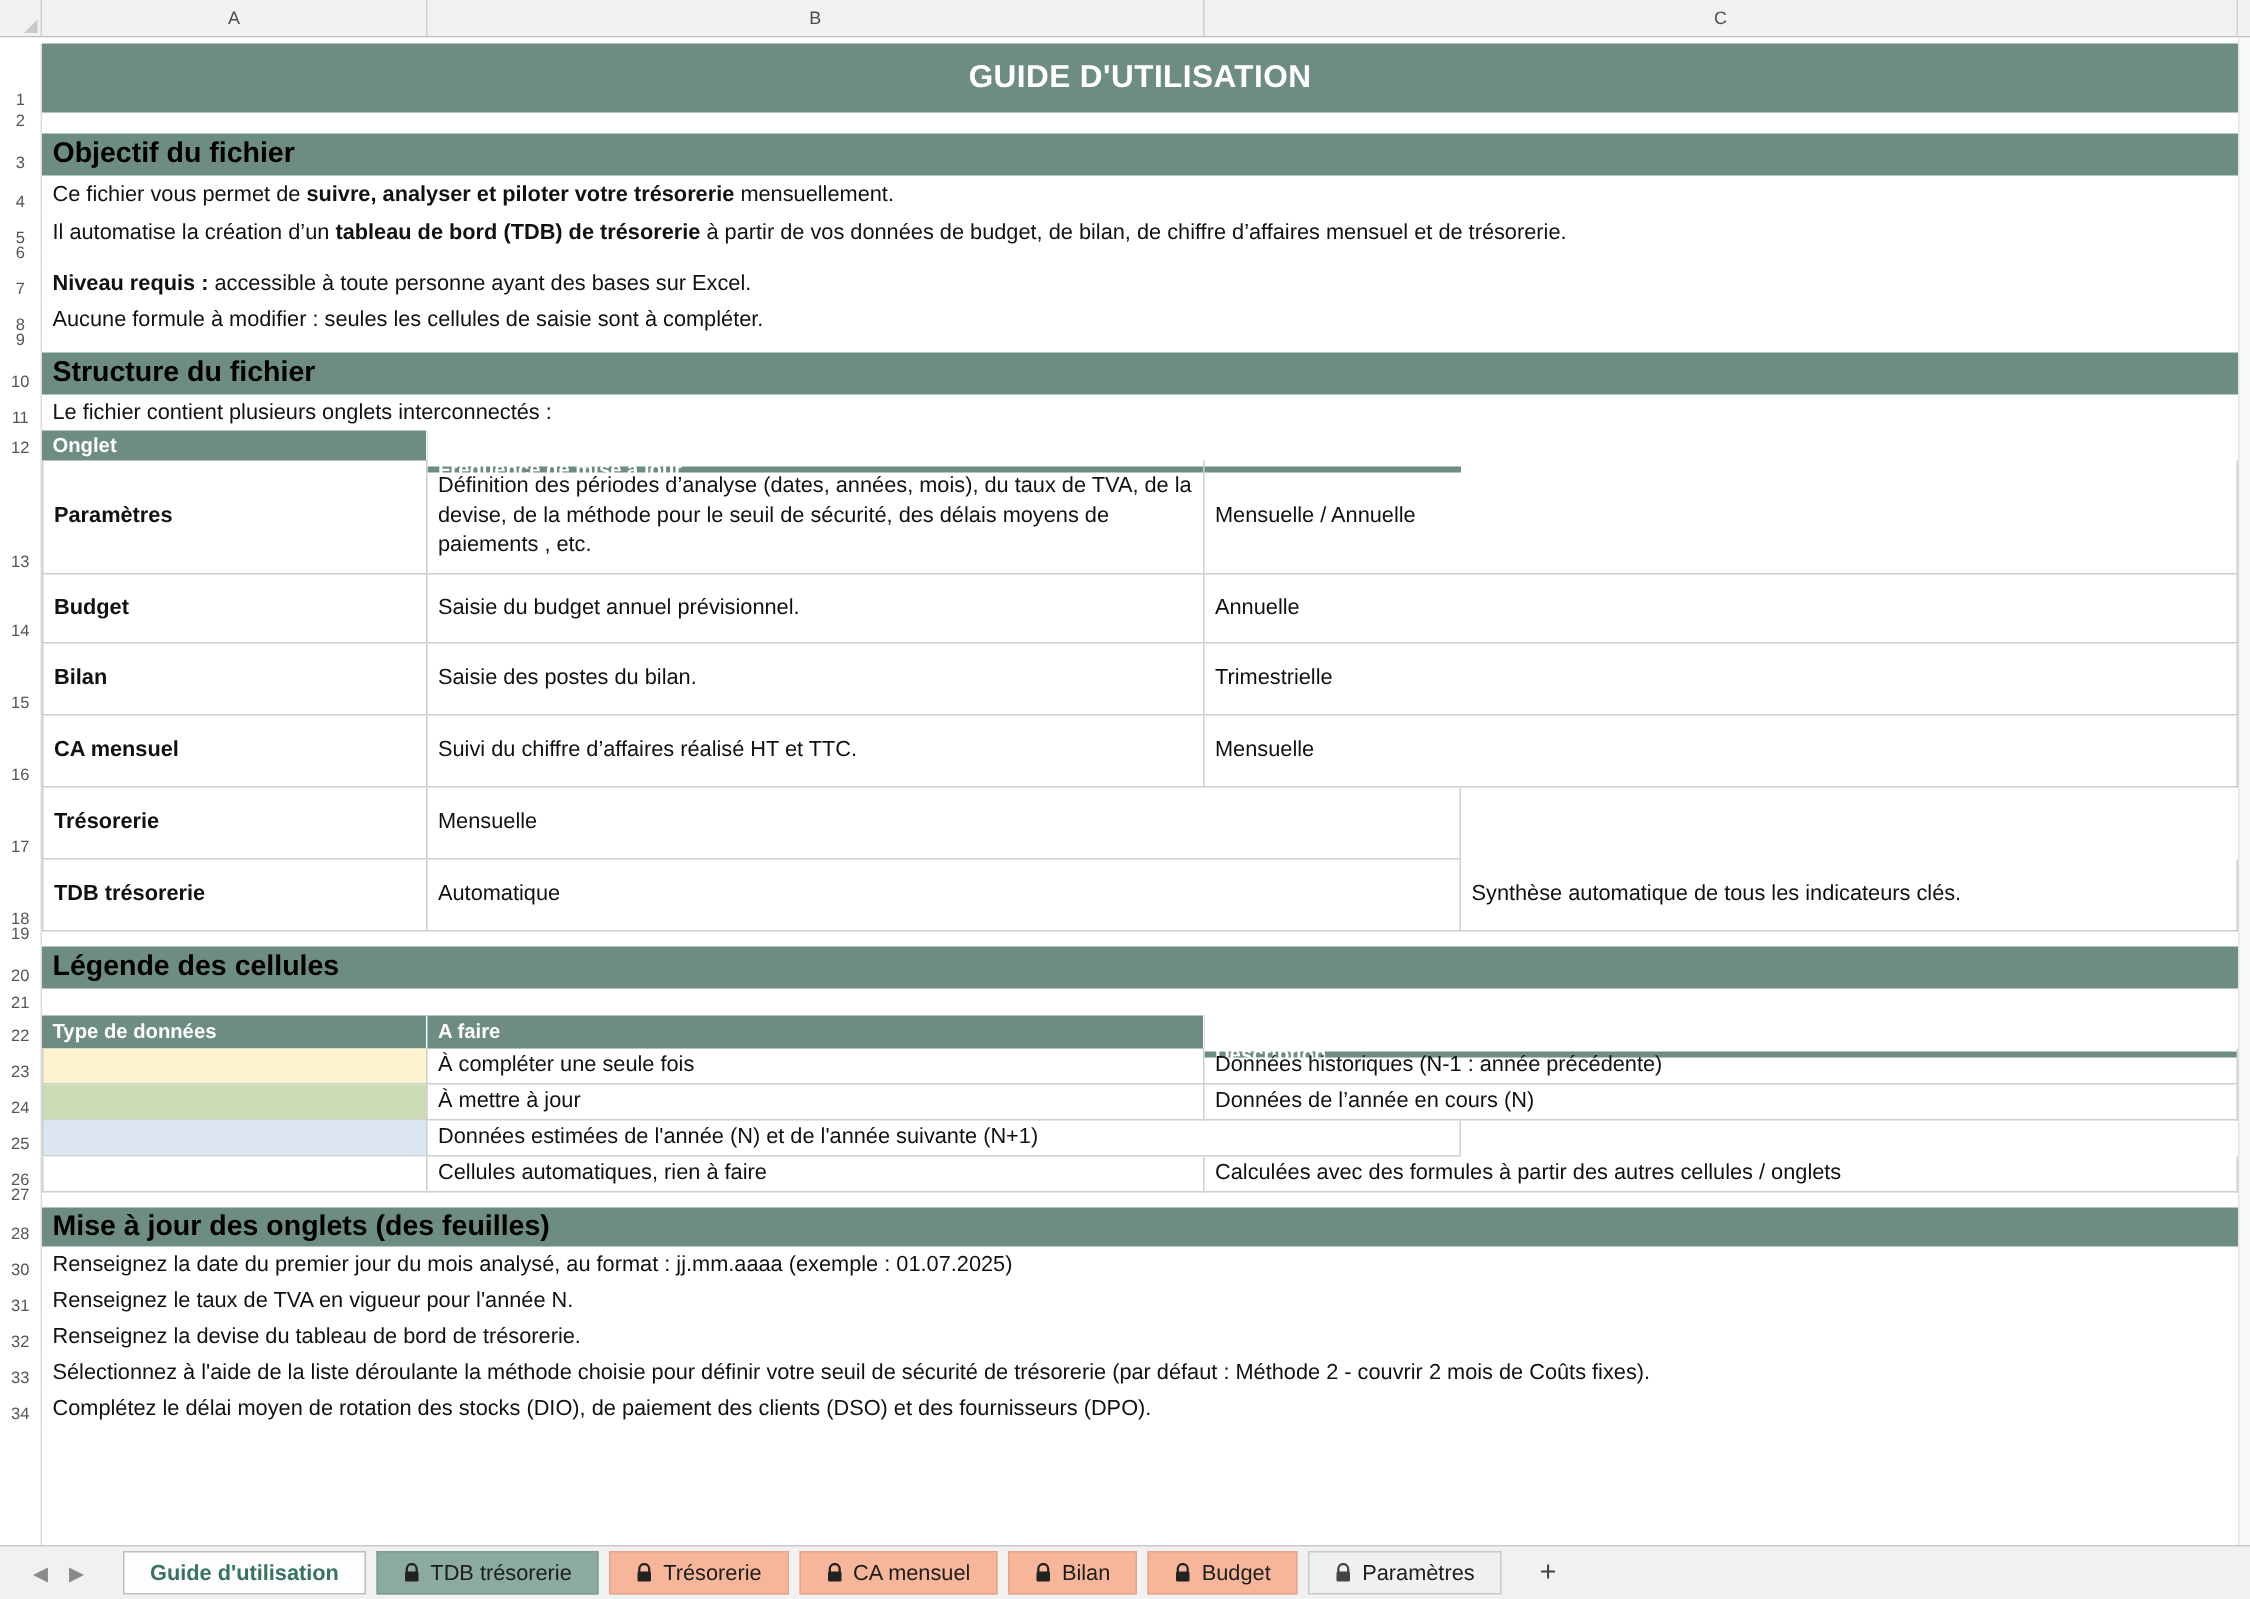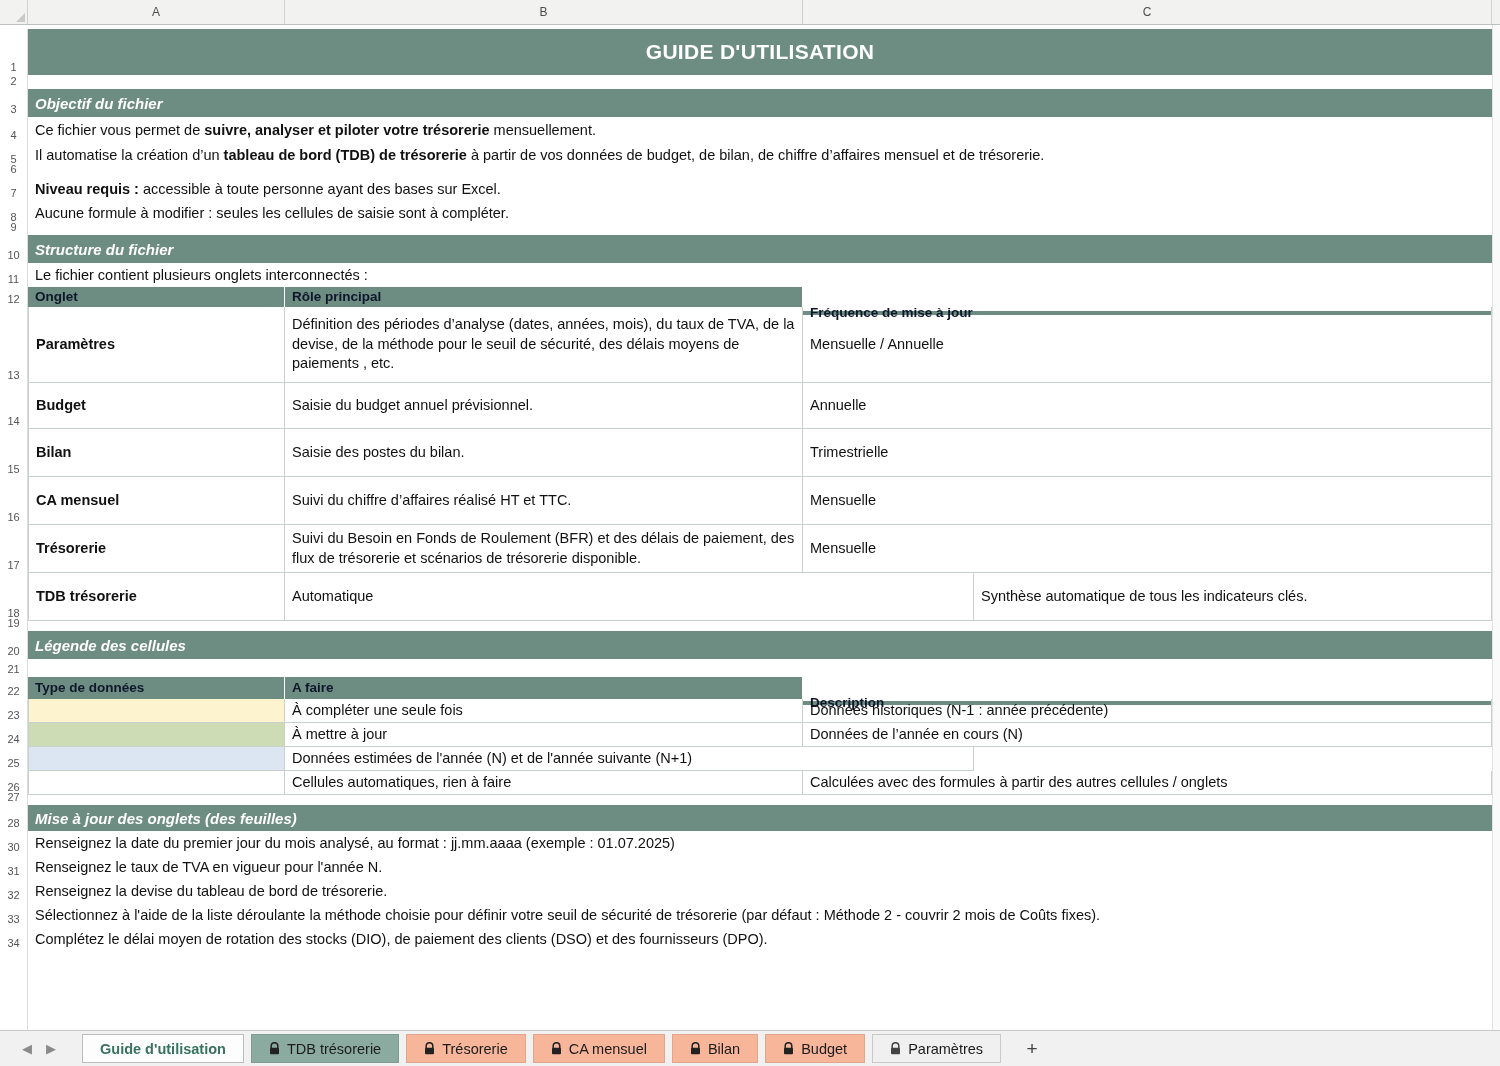--- a/index.html
+++ b/index.html
@@ -14,30 +14,30 @@
   .colA-w { width:257px; } .colB-w { width:518px; } .colC-w { width:689px; }
 
   
   .sheet { position:absolute; top:25px; left:0; right:8px; bottom:36px; display:flex; flex-direction:column; background:#fff; padding-top:4px; }
   .srow { display:flex; flex:0 0 auto; }
   .gutter { flex:0 0 28px; display:flex; align-items:flex-end; justify-content:center; font-size:11px; color:#555; border-right:1px solid #dcdcdc; padding-bottom:2px; }
   .cells { flex:1 1 auto; position:relative; }
   .filler { flex:1 1 auto; }
 
   .banner { height:100%; background:#6d8c82; color:#fff; font-weight:bold; font-size:21px; display:flex; align-items:center; justify-content:center; letter-spacing:.3px; }
-  .sechdr { height:100%; background:#6d8c82; color:#ffffff; font-weight:bold; font-size:15px; display:flex; align-items:center; padding-left:7px;font-style:italic; }
+  .sechdr { height:100%; background:#6d8c82; color:#000000; font-weight:bold; font-size:19px; display:flex; align-items:center; padding-left:7px; }
   .sechdr.indent { margin-left:10px; padding-left:12px; }
   .textrow { height:100%; display:flex; align-items:center; padding-left:7px; font-size:14.5px; color:#111; white-space:pre; }
   .textrow b { font-weight:bold; }
 
   
   .trow { display:flex; height:100%; }
   .tcell { display:flex; align-items:center; padding:2px 7px; font-size:14.5px; color:#111; line-height:1.35; border-right:1px solid #c8d1cc; border-bottom:1px solid #c8d1cc; }
   .tcell.first { border-left:1px solid #c8d1cc; }
-  .thead .tcell { background:#6d8c82; color:#0f172a; font-weight:bold; font-size:13.5px; border-right:1px solid #ffffff; border-bottom:none; border-left:none; }
+  .thead .tcell { background:#6d8c82; color:#ffffff; font-weight:bold; font-size:13.5px; border-right:1px solid #ffffff; border-bottom:none; border-left:none; }
   .thead .tcell:last-child { border-right:none;margin-top:24px; }
   .cA { width:257px; flex:0 0 257px; } .cB { width:518px; flex:0 0 518px; } .cC { width:689px; flex:0 0 689px; }
   .bold { font-weight:bold; }
 
   
   .rightstrip { position:absolute; top:25px; right:0; width:8px; bottom:36px; background:#fafafa; border-left:1px solid #e3e3e3; }
 
   
   .tabbar { position:absolute; left:0; right:0; bottom:0; height:36px; background:#f1f1f1; border-top:1px solid #c9c9c9; display:flex; align-items:center; padding-left:22px; }
   .navarrow { color:#8a8a8a; font-size:13px; margin-right:14px; cursor:default; }
@@ -132,21 +132,20 @@
       <div class="cells">
           <div class="textrow"><span>Le fichier contient plusieurs onglets interconnectés :</span></div>
         </div>
     </div>
 
     <div class="srow" style="height:20px">
       <div class="gutter">12</div>
       <div class="cells">
           <div class="trow thead">
         <div class="tcell cA">Onglet</div>
-        <div class="tcell cB">Rôle principal</div>
         <div class="tcell cC">Fréquence de mise à jour</div>
       </div>
         </div>
     </div>
 
     <div class="srow" style="height:76px">
       <div class="gutter">13</div>
       <div class="cells">
           <div class="trow">
         <div class="tcell cA first bold">Paramètres</div>
@@ -187,21 +186,20 @@
         <div class="tcell cC">Mensuelle</div>
       </div>
         </div>
     </div>
 
     <div class="srow" style="height:48px">
       <div class="gutter">17</div>
       <div class="cells">
           <div class="trow">
         <div class="tcell cA first bold">Trésorerie</div>
-        <div class="tcell cB">Suivi du Besoin en Fonds de Roulement (BFR) et des délais de paiement, des flux de trésorerie et scénarios de trésorerie disponible.</div>
         <div class="tcell cC">Mensuelle</div>
       </div>
         </div>
     </div>
 
     <div class="srow" style="height:48px">
       <div class="gutter">18</div>
       <div class="cells">
           <div class="trow">
         <div class="tcell cA first bold">TDB trésorerie</div>

